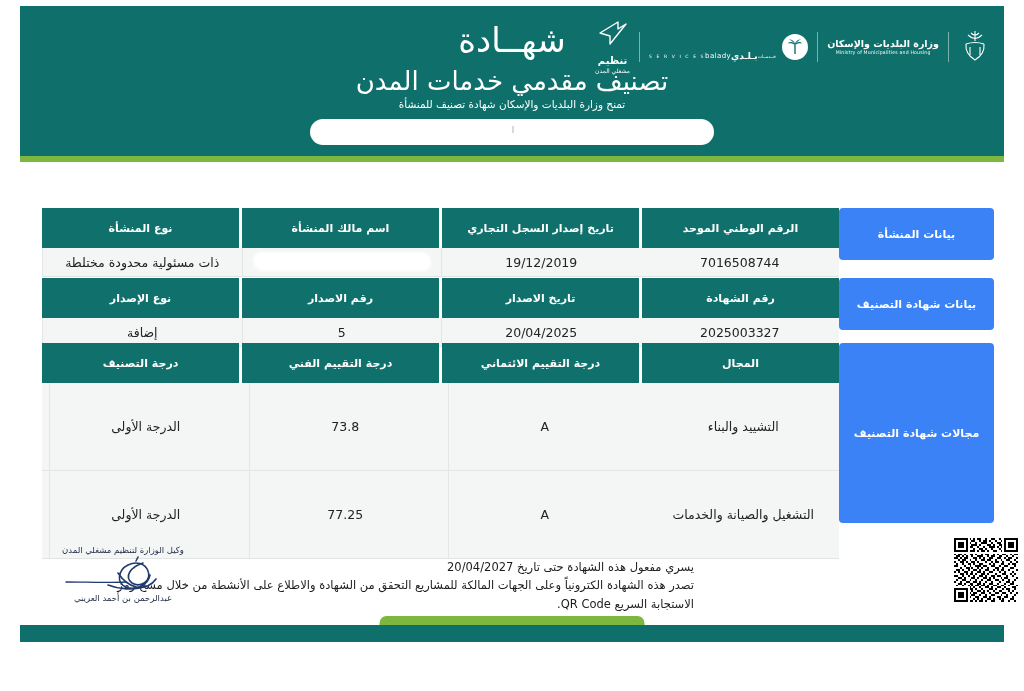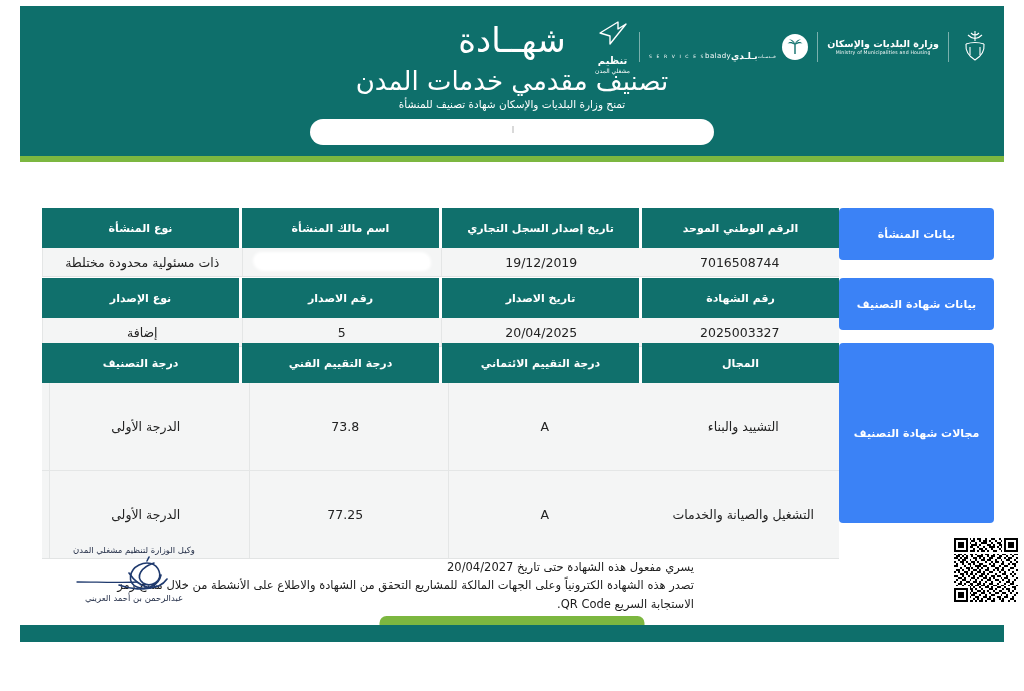--- a/index.html
+++ b/index.html
@@ -282,21 +282,21 @@
   .qr {
     position: absolute;
     left: 954px;
     top: 538px;
     width: 64px;
     height: 64px;
   }
 
   .signature {
     position: absolute;
-    left: 39px;
+    left: 28px;
     top: 545px;
     width: 190px;
     text-align: center;
     direction: rtl;
   }
   .sig-title {
     color: #1f2a44;
     font-size: 8.5px;
     margin-bottom: 0px;
   }

